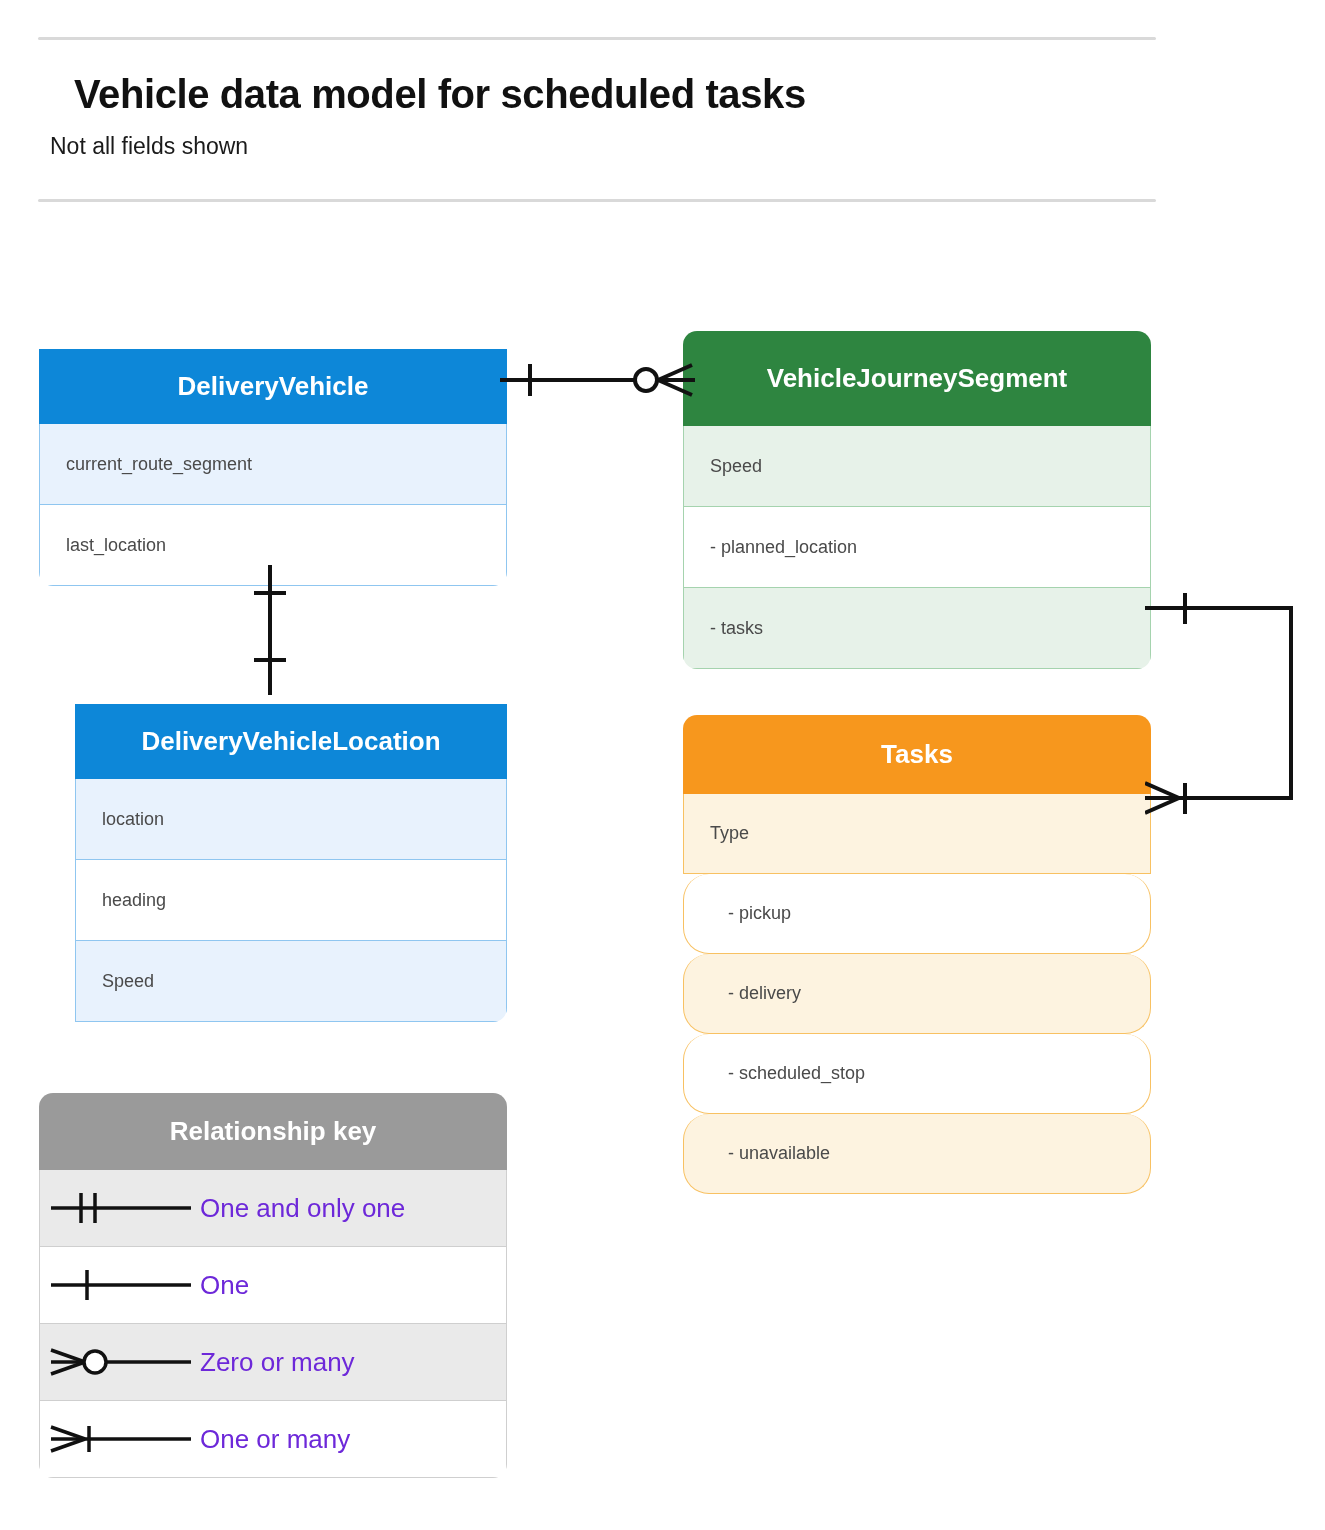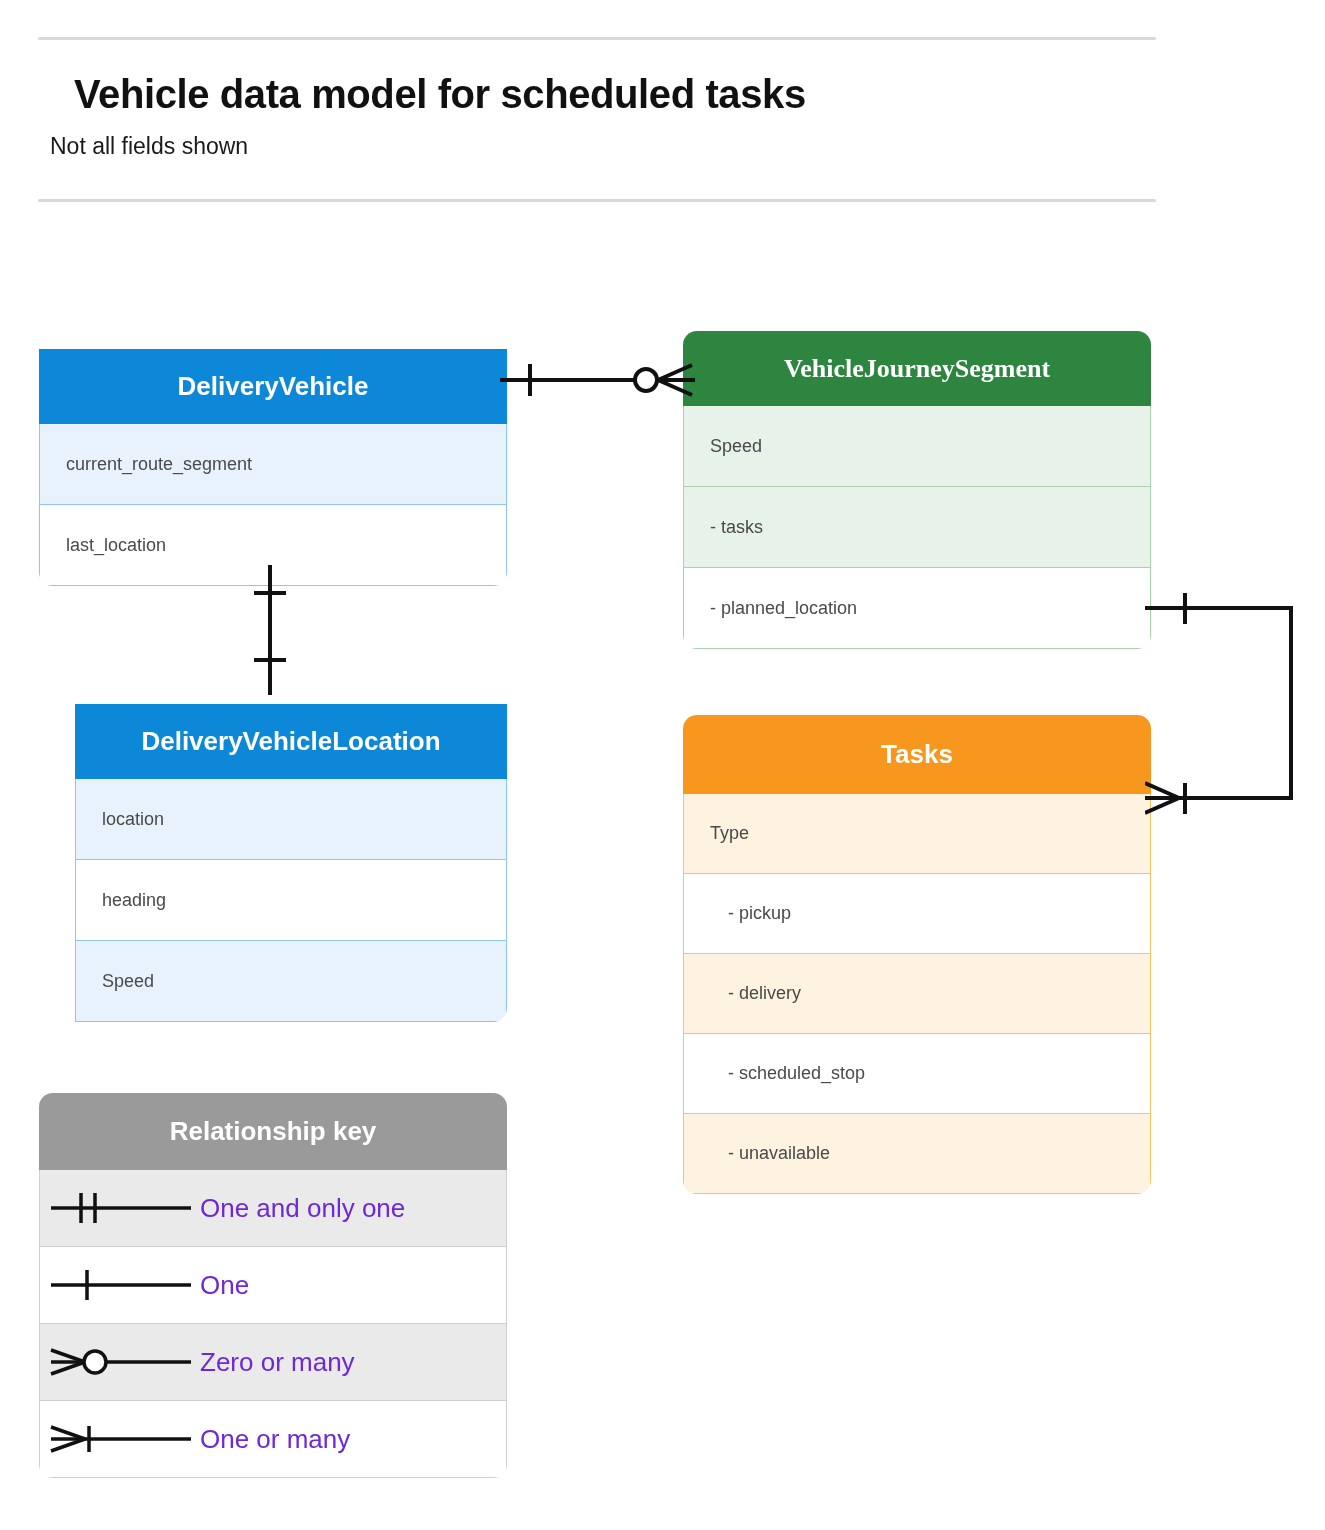--- a/index.html
+++ b/index.html
@@ -29,21 +29,21 @@
     font-size:26px;font-weight:bold;color:#ffffff;
     text-align:center;display:flex;align-items:center;justify-content:center;
     box-sizing:border-box;
   }
   .entity .row{
     font-size:18px;color:#4a4a4a;
     display:flex;align-items:center;
     padding-left:26px;box-sizing:border-box;
     border-style:solid;border-width:0 1.5px 1.5px 1.5px;
   }
-  .entity .row.indent{padding-left:44px;}
+  .entity .row.indent{padding-left:44px;border-radius:26px;}
 
   
   .e-blue .hdr{background:#0d87d8;margin-top:18px;}
   .e-blue .row{border-color:#8fc6f0;}
   .e-blue .row.alt{background:#e8f2fd;}
   .e-blue .row.plain{background:#ffffff;}
 
   
   .e-green .hdr{background:#2e8540;}
   .e-green .row{border-color:#a5d3ae;}
@@ -62,21 +62,21 @@
   
   #ent-delivery-vehicle{left:39px;top:331px;width:468px;}
   #ent-delivery-vehicle .hdr{height:75px;}
   #ent-delivery-vehicle .row{height:81px;}
 
   #ent-delivery-vehicle-location{left:39px;top:686px;width:468px;padding-left:36px;}
   #ent-delivery-vehicle-location .hdr{height:75px;}
   #ent-delivery-vehicle-location .row{height:81px;}
 
   #ent-vehicle-journey-segment{left:683px;top:331px;width:468px;}
-  #ent-vehicle-journey-segment .hdr{height:75px;font-family:Liberation Serif, serif;}
+  #ent-vehicle-journey-segment .hdr{height:95px;}
   #ent-vehicle-journey-segment .row{height:81px;}
 
   #ent-tasks{left:683px;top:715px;width:468px;}
   #ent-tasks .hdr{height:79px;}
   #ent-tasks .row{height:80px;}
 
   #legend{left:39px;top:1093px;width:468px;}
   #legend .hdr{height:77px;}
   #legend .legrow{
     height:77px;display:flex;align-items:center;
@@ -111,22 +111,22 @@
 <div class="entity e-blue" id="ent-delivery-vehicle-location">
   <div class="hdr">DeliveryVehicleLocation</div>
   <div class="row alt">location</div>
   <div class="row plain">heading</div>
   <div class="row alt">Speed</div>
 </div>
 
 <div class="entity e-green" id="ent-vehicle-journey-segment">
   <div class="hdr">VehicleJourneySegment</div>
   <div class="row alt">Speed</div>
+  <div class="row plain">-  planned_location</div>
   <div class="row alt">- tasks</div>
-  <div class="row plain">-  planned_location</div>
 </div>
 
 <div class="entity e-orange" id="ent-tasks">
   <div class="hdr">Tasks</div>
   <div class="row alt">Type</div>
   <div class="row plain indent">-  pickup</div>
   <div class="row alt indent">-  delivery</div>
   <div class="row plain indent">-  scheduled_stop</div>
   <div class="row alt indent">-  unavailable</div>
 </div>

